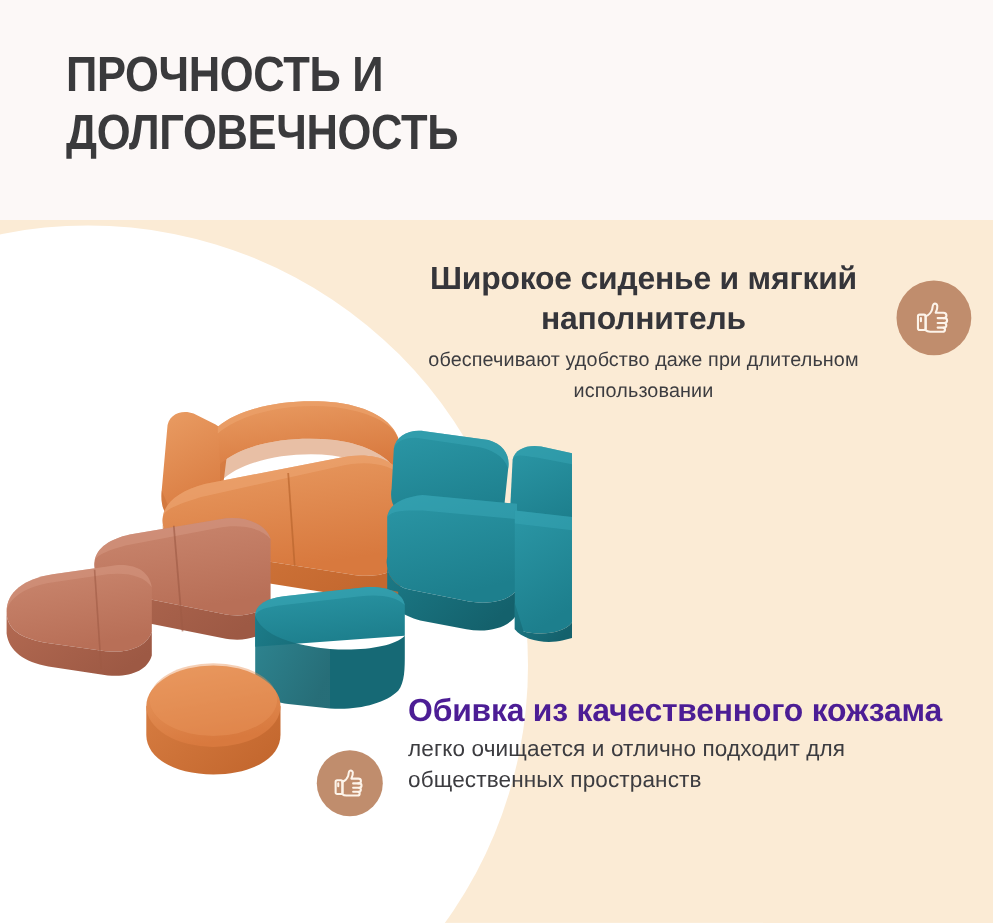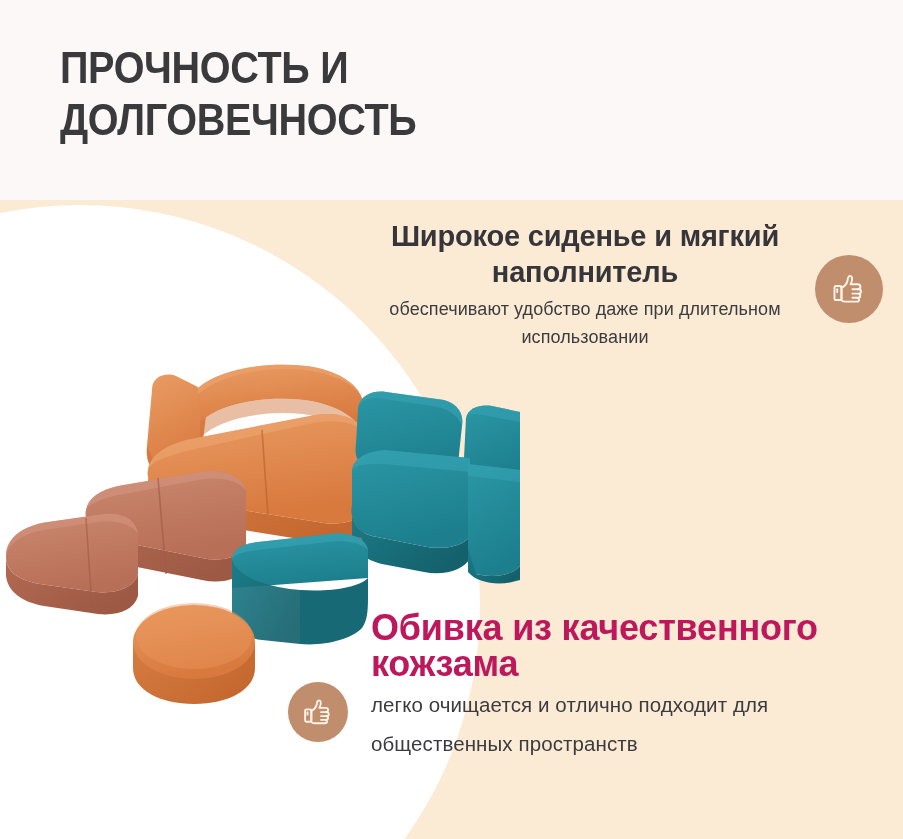--- a/index.html
+++ b/index.html
@@ -40,21 +40,21 @@
     font-weight:bold;
     font-size:45px;
     line-height:52px;
     letter-spacing:-0.4px;
     text-transform:uppercase;
     transform:scaleX(0.88);
     transform-origin:left top;
     white-space:pre-line;
   }
   
-  .feature{position:absolute;}
+  .feature{position:absolute;margin-top:18px;}
   .feature-top{
     left:352px;top:218px;width:466px;
     text-align:center;
   }
   .feature-top .f-head{
     color:#35353A;
     font-weight:bold;
     font-size:29px;
     line-height:36px;
     letter-spacing:-0.2px;
@@ -65,31 +65,31 @@
     font-size:18px;
     line-height:28px;
     margin-top:5px;
     letter-spacing:0.1px;
   }
   .feature-bottom{
     left:371px;top:610px;width:510px;
     text-align:left;
   }
   .feature-bottom .f-head{
-    color:#be185d;
+    color:#4c1d95;
     font-weight:bold;
-    font-size:36px;
+    font-size:29px;
     line-height:36px;
     letter-spacing:-0.2px;
   }
   .feature-bottom .f-body{
     color:#3C3C40;
     font-weight:normal;
     font-size:20.5px;
-    line-height:39px;
+    line-height:28px;
     margin-top:3px;
     letter-spacing:0.1px;
   }
   
   .badge{
     position:absolute;
     border-radius:50%;
     background:#C08D6D;
     display:flex;align-items:center;justify-content:center;
   }

